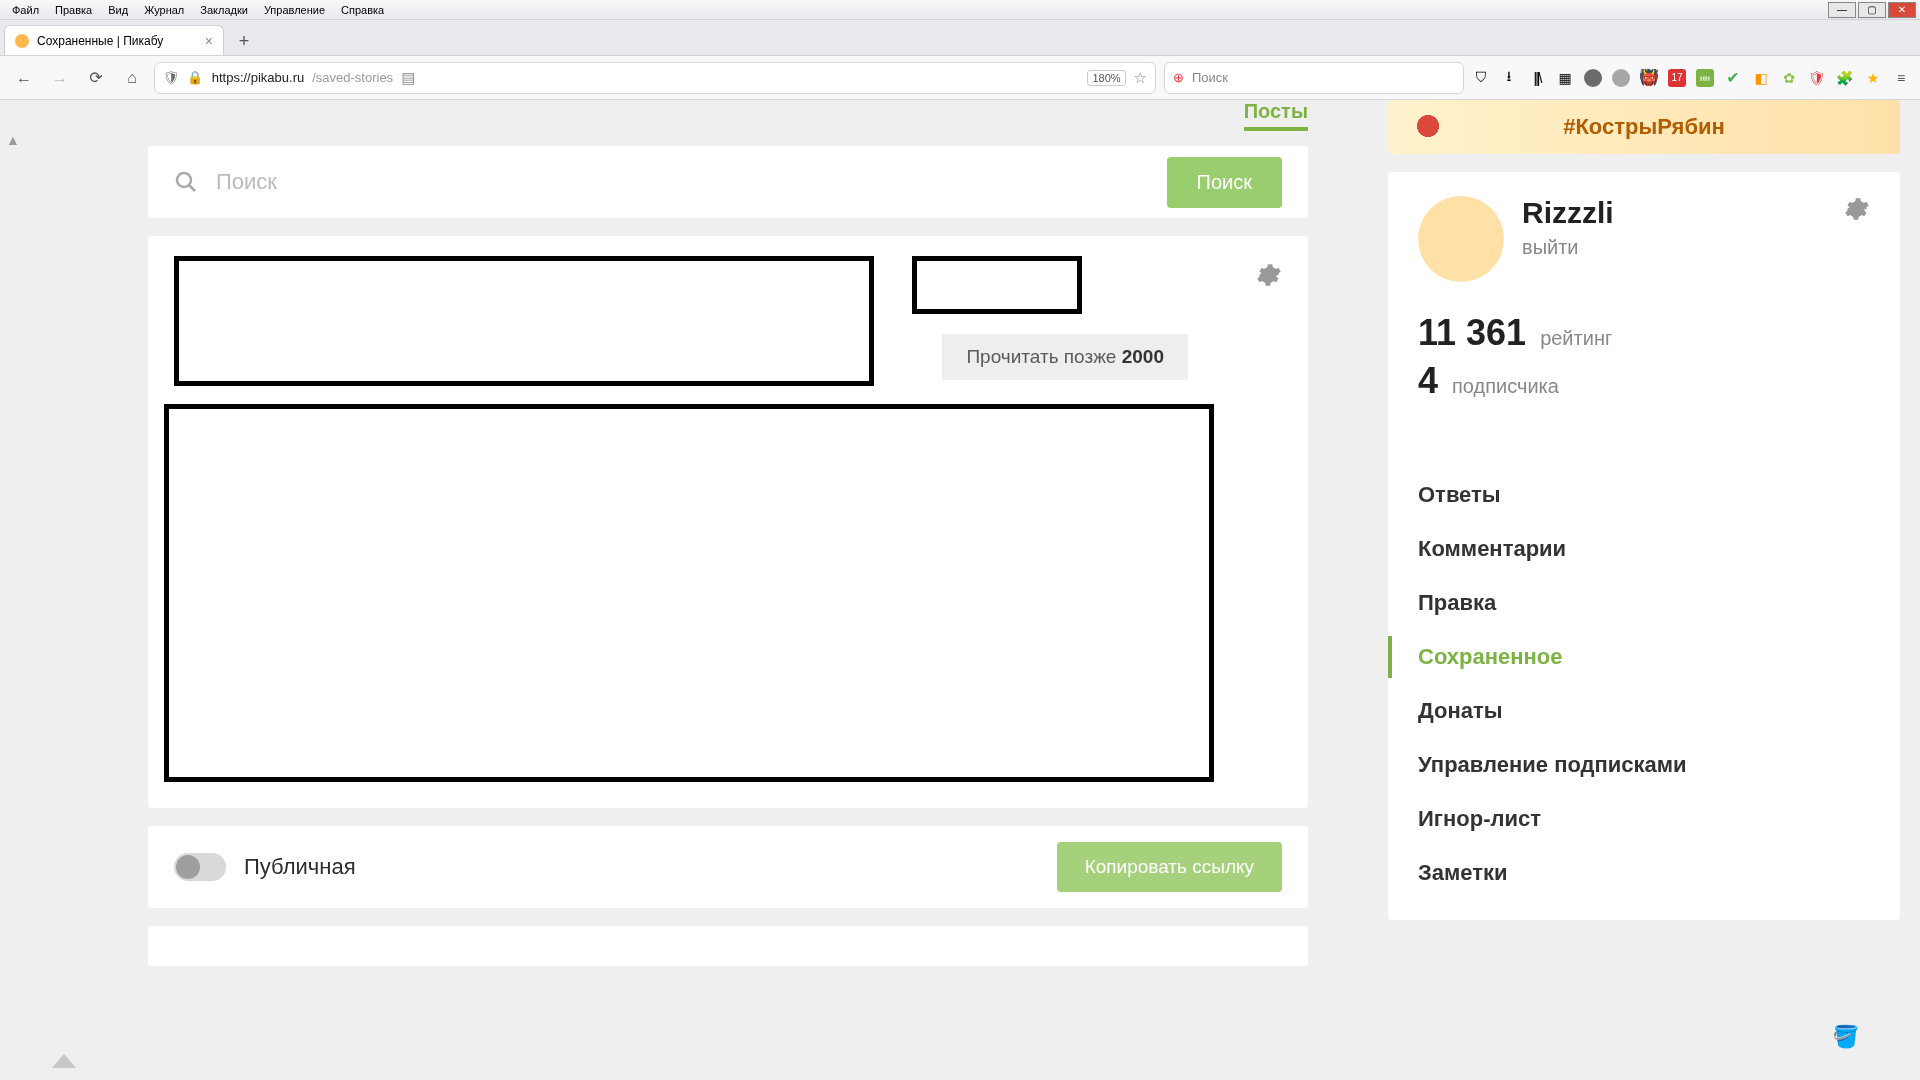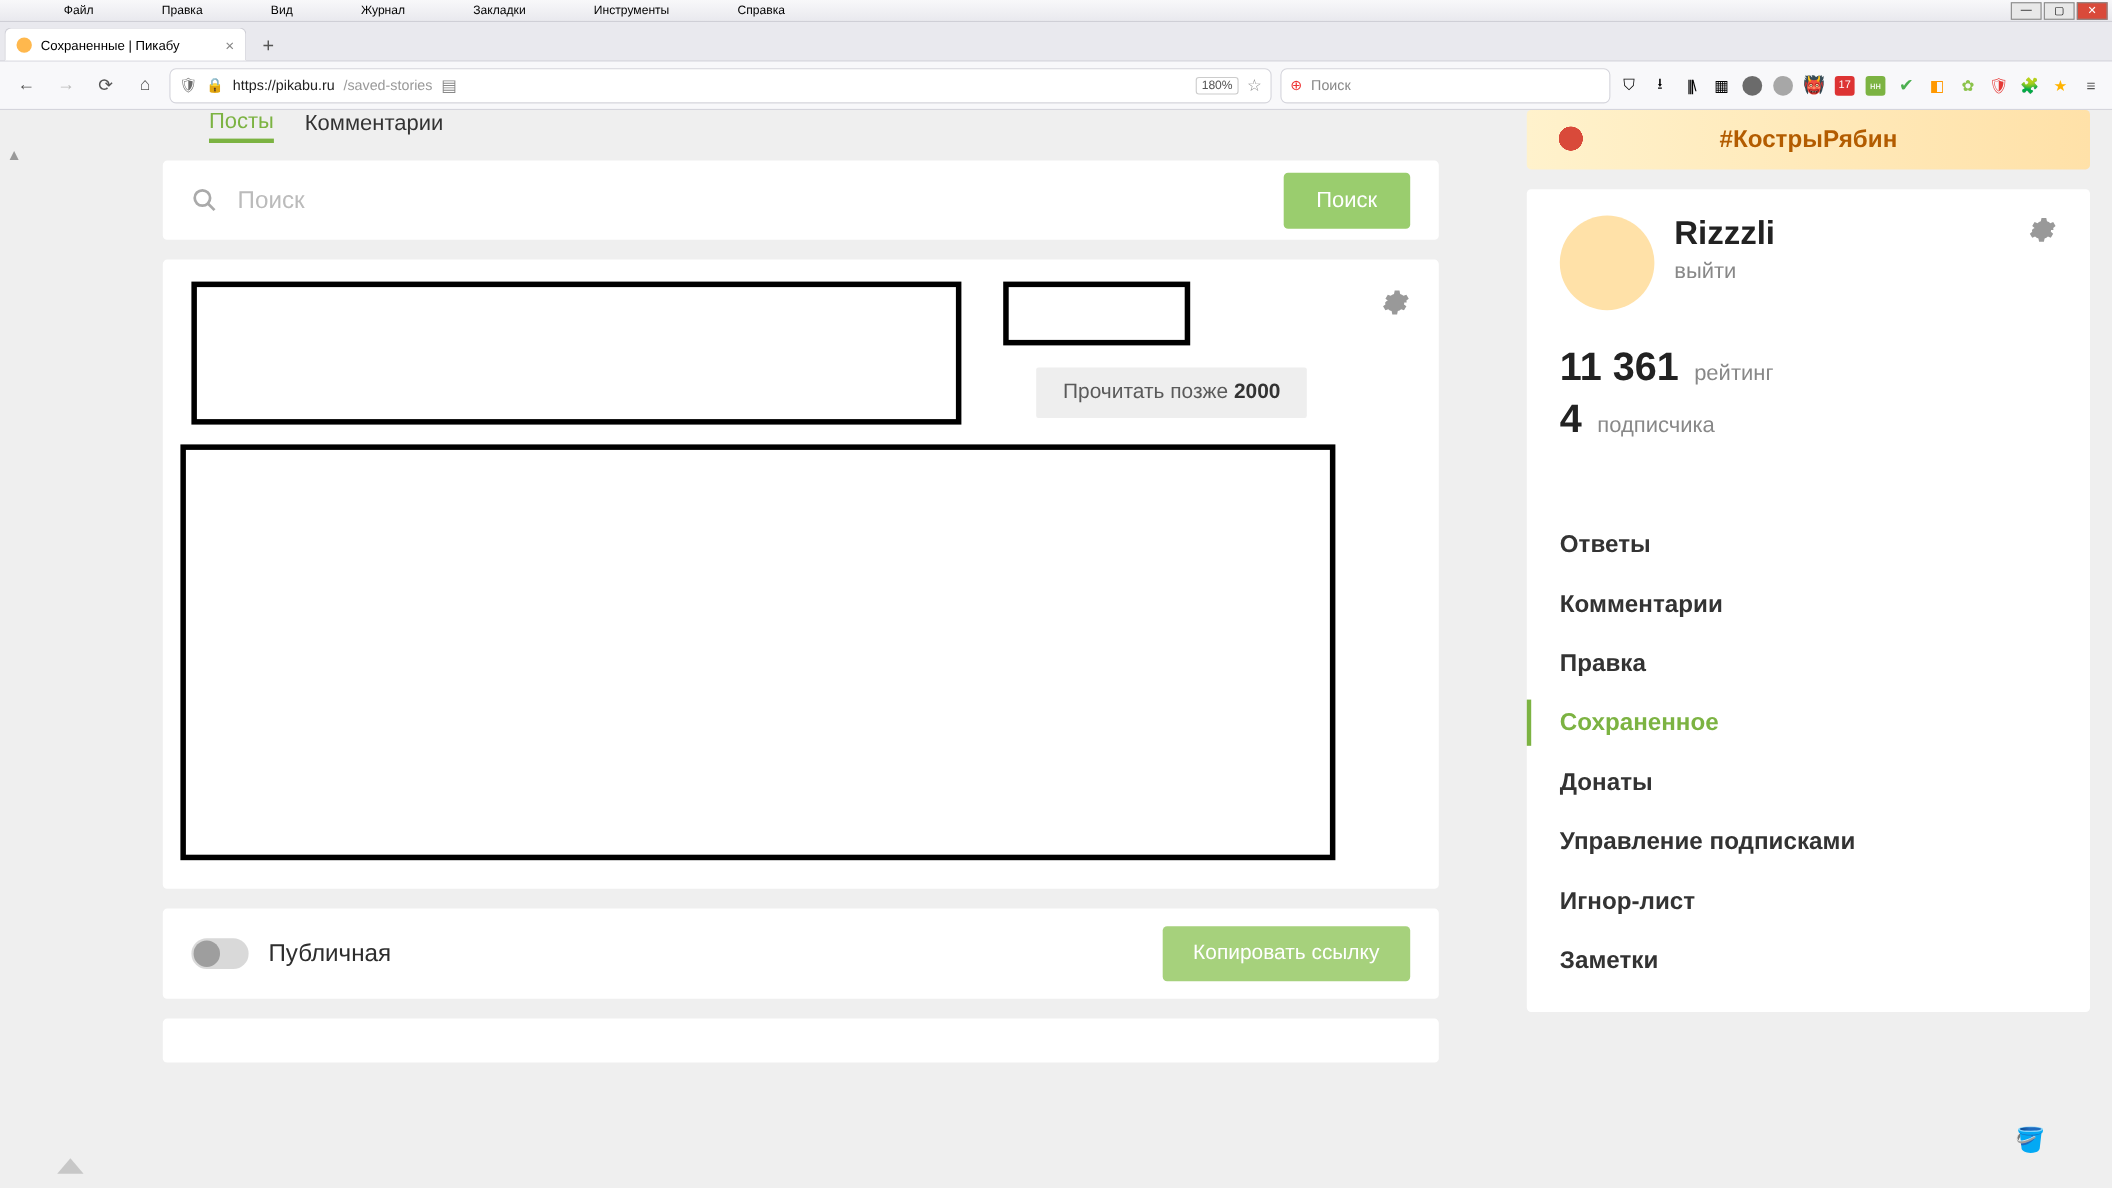--- a/index.html
+++ b/index.html
@@ -1,20 +1,20 @@
 <!DOCTYPE html>
 <html><head>
 <meta charset="utf-8">
 <style>
 * { box-sizing: border-box; margin: 0; padding: 0; font-family: -apple-system, BlinkMacSystemFont, "Segoe UI", Arial, sans-serif; }
 body { width: 1920px; height: 1080px; overflow: hidden; background: #f5f5f5; }
 
 
 .menubar { height: 20px; background: linear-gradient(#f8f8fa,#e9e9ee); display: flex; align-items: center; font-size: 11px; padding: 0 4px; border-bottom: 1px solid #cfcfd6; }
-.menubar span { padding: 2px 8px; cursor: default; margin-left: 46px; }
+.menubar span { padding: 2px 8px; cursor: default; }
 .window-controls { margin-left: auto; display: flex; }
 .window-controls div { width: 28px; height: 16px; border: 1px solid #888; margin-left: 2px; display:flex; align-items:center; justify-content:center; font-size:10px; }
 .wc-min { background:#e8e8e8; }
 .wc-max { background:#e8e8e8; }
 .wc-close { background:#d94a3a; color:#fff; border-color:#b03528;}
 
 
 .tabstrip { height: 36px; background: #e9e9ee; display:flex; align-items:flex-end; padding-left:4px; border-bottom:1px solid #cfcfd6;}
 .tab { height: 30px; width: 220px; background:#fff; border-radius:6px 6px 0 0; display:flex; align-items:center; padding:4px 10px; font-size:12px; gap:8px; border:1px solid #cfcfd6; border-bottom:none;}
 .tab .favicon { width:14px; height:14px; background:#ffb84d; border-radius:50%; }
@@ -37,21 +37,21 @@
 .ext-dot { width:16px; height:16px; border-radius:50%; }
 .hamburger { font-size:18px; color:#555; }
 
 
 .page { position:relative; height: calc(1080px - 100px); background:#efefef; overflow:hidden;}
 .scroll-top { position:absolute; left:6px; top:32px; color:#999; font-size:14px; }
 .scroll-bottom { position:absolute; left:50px; bottom:6px; color:#bbb; }
 .scroll-bottom svg { width:28px; height:18px; }
 
 .main-col { position:absolute; left:148px; top:0; width:1160px; }
-.tabs-row { height:28px; display:flex; align-items:center; gap:28px; padding-left:42px; font-size:20px; font-weight:400; }
+.tabs-row { height:28px; display:flex; align-items:flex-end; gap:28px; padding-left:42px; font-size:20px; font-weight:700;flex-direction:column; }
 .tabs-row .tab-active { color:#7cb342; border-bottom:4px solid #7cb342; padding-bottom:4px;}
 .tabs-row .tab-inactive { color:#333; padding-bottom:4px;}
 
 .card { background:#fff; border-radius:4px; margin-top:18px; position:relative; }
 .search-card { height:72px; display:flex; align-items:center; padding:0 26px; gap:18px;}
 .search-card .mag { color:#aaa; }
 .search-card input { flex:1; border:none; outline:none; font-size:22px; color:#333; }
 .search-card input::placeholder { color:#bbb; }
 .search-card .search-btn { background:#9acd6e; color:#fff; font-size:20px; padding:14px 30px; border-radius:4px; border:none; cursor:pointer;}
 
@@ -98,21 +98,21 @@
 </style>
 </head>
 <body>
 
 <div class="menubar">
   <span>Файл</span>
   <span>Правка</span>
   <span>Вид</span>
   <span>Журнал</span>
   <span>Закладки</span>
-  <span>Инструменты</span>
+  <span>Управление</span>
   <span>Справка</span>
   <div class="window-controls">
     <div class="wc-min">—</div>
     <div class="wc-max">▢</div>
     <div class="wc-close">✕</div>
   </div>
 </div>
 
 <div class="tabstrip">
   <div class="tab">

